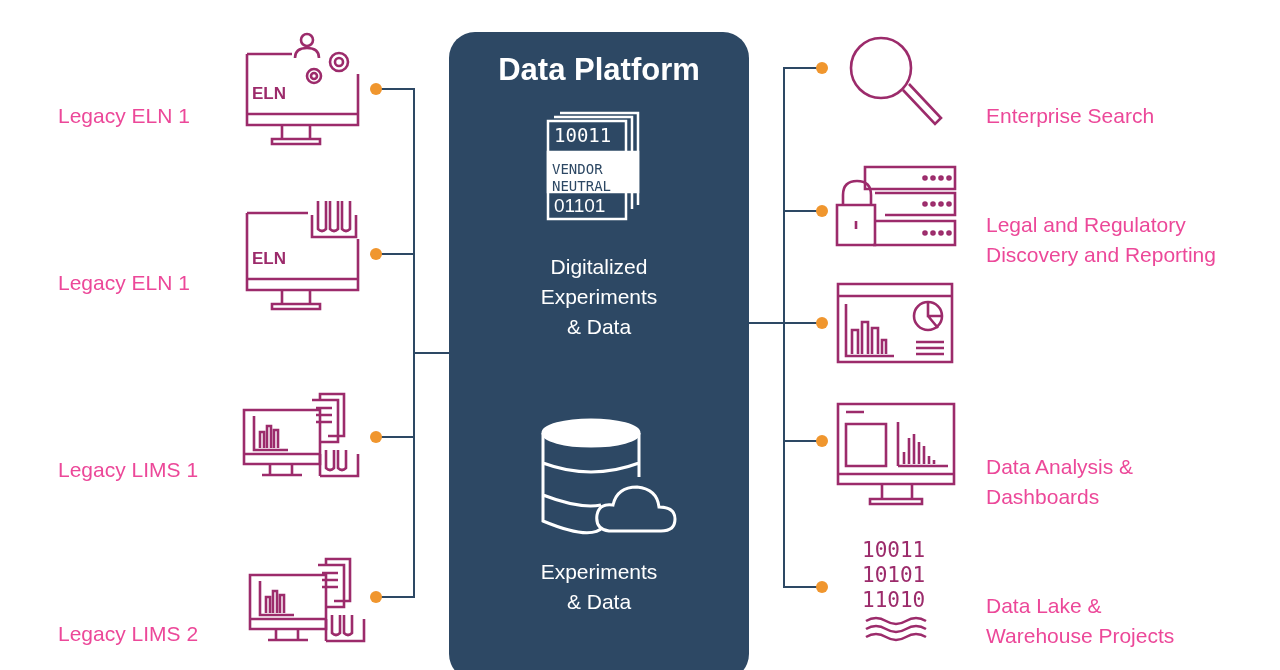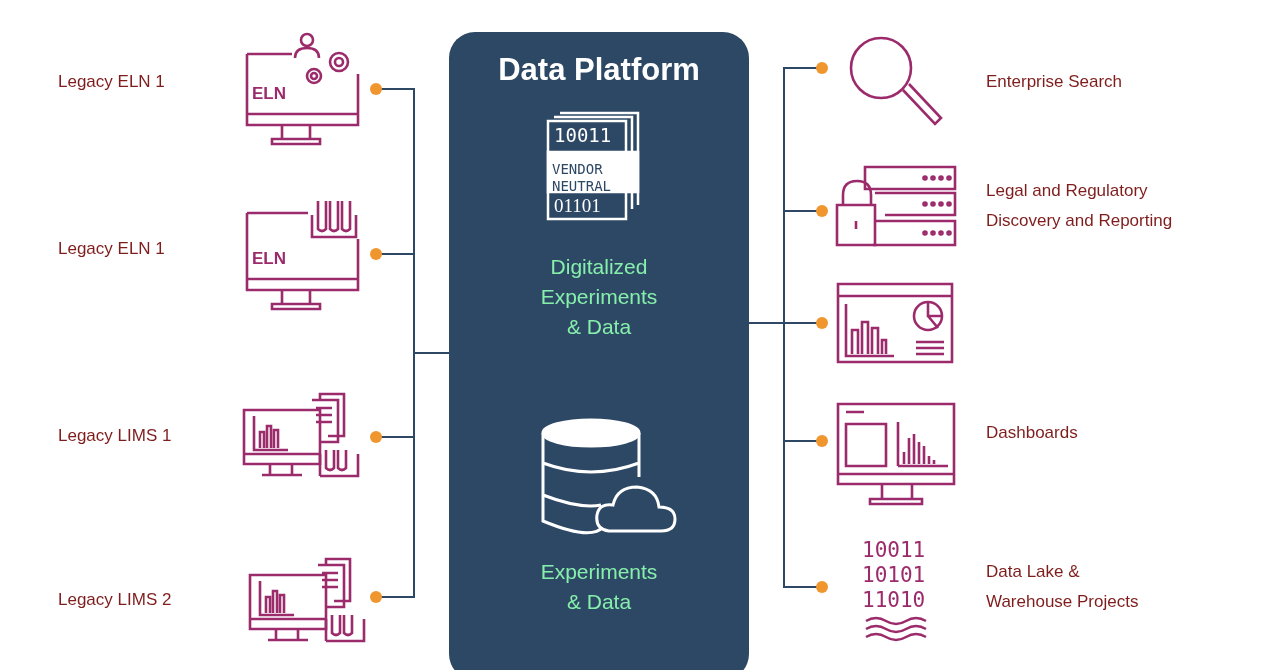--- a/index.html
+++ b/index.html
@@ -1,21 +1,21 @@
 <!DOCTYPE html>
 <html><head>
 <meta charset="utf-8">
 <style>
   html,body{margin:0;padding:0;background:#fff;}
   body{width:1280px;height:670px;position:relative;overflow:hidden;font-family:"Liberation Sans",sans-serif;}
   .abs{position:absolute;}
-  .label{font-size:17px;color:#7f1d1d;line-height:30px;}
+  .label{font-size:21px;color:#ec4899;line-height:30px;margin-top:34px;}
   .platform{left:449px;top:32px;width:300px;height:648px;background:#2d4864;border-radius:26px;}
   .ptitle{left:0;width:300px;top:20px;text-align:center;color:#fff;font-size:31px;font-weight:bold;}
-  .psub{width:300px;text-align:center;color:#86efac;font-size:21px;line-height:30px;}
+  .psub{width:300px;text-align:center;color:#ffffff;font-size:21px;line-height:30px;}
   svg{position:absolute;left:0;top:0;}
   .mag{stroke:#9c2b6b;fill:none;stroke-width:2.6;}
 </style>
 </head>
 <body>
 
 <svg width="1280" height="670">
   <g stroke="#2d4864" stroke-width="2" fill="none">
     <path d="M376 89 H414 V597 H376"></path>
     <path d="M376 254 H414 M376 437 H414 M414 353 H449"></path>
@@ -83,21 +83,21 @@
   <div class="abs" style="left:97px;top:75px;width:100px;height:120px">
     <svg width="100" height="120" style="stroke:#fff;fill:none;stroke-width:2.5">
       <path d="M14 6 H92 V98 M8 10 H86 V102 M2 14 H80 V112 H2Z"></path>
       <rect x="2" y="45" width="90" height="40" fill="#fff"></rect>
     </svg>
     <div class="abs" style="left:8px;top:17px;color:#fff;font-family:'DejaVu Sans Mono',monospace;font-size:19px">10011</div>
     <div class="abs" style="left:6px;top:54px;color:#2d4864;font-family:'DejaVu Sans Mono',monospace;font-size:14px;line-height:17px">
       <div>VENDOR</div>
         <div>NEUTRAL</div>
     </div>
-    <div class="abs" style="left:8px;top:88px;color:#fff;font-family:Liberation Serif, serif;font-size:19px">01101</div>
+    <div class="abs" style="left:8px;top:88px;color:#fff;font-family:Liberation Sans, sans-serif;font-size:19px">01101</div>
   </div>
   <div class="abs psub" style="top:220px">
     <div>Digitalized</div>
       <div>Experiments</div>
       <div>&amp; Data</div>
   </div>
   <div class="abs" style="left:90px;top:385px;width:150px;height:125px">
     <svg width="150" height="125" style="stroke:#fff;fill:none;stroke-width:3">
       <ellipse cx="52" cy="16" rx="48" ry="13" fill="#fff"></ellipse>
       <path d="M4 16 V104 Q52 124 64 110 M100 16 V60 M4 46 Q52 64 100 46 M4 78 Q40 92 62 88"></path>
@@ -161,18 +161,19 @@
 <div class="abs label" style="left:986px;top:67px">
     <div>Enterprise Search</div>
   </div>
 <div class="abs label" style="left:986px;top:176px">
     <div>Legal and Regulatory</div>
     <div>Discovery and Reporting</div>
   </div>
 <div class="abs label" style="left:986px;top:296px">
   </div>
 <div class="abs label" style="left:986px;top:418px">
+    <div>Data Analysis &amp;</div>
     <div>Dashboards</div>
   </div>
 <div class="abs label" style="left:986px;top:557px">
     <div>Data Lake &amp;</div>
     <div>Warehouse Projects</div>
   </div>
 
 </body></html>

